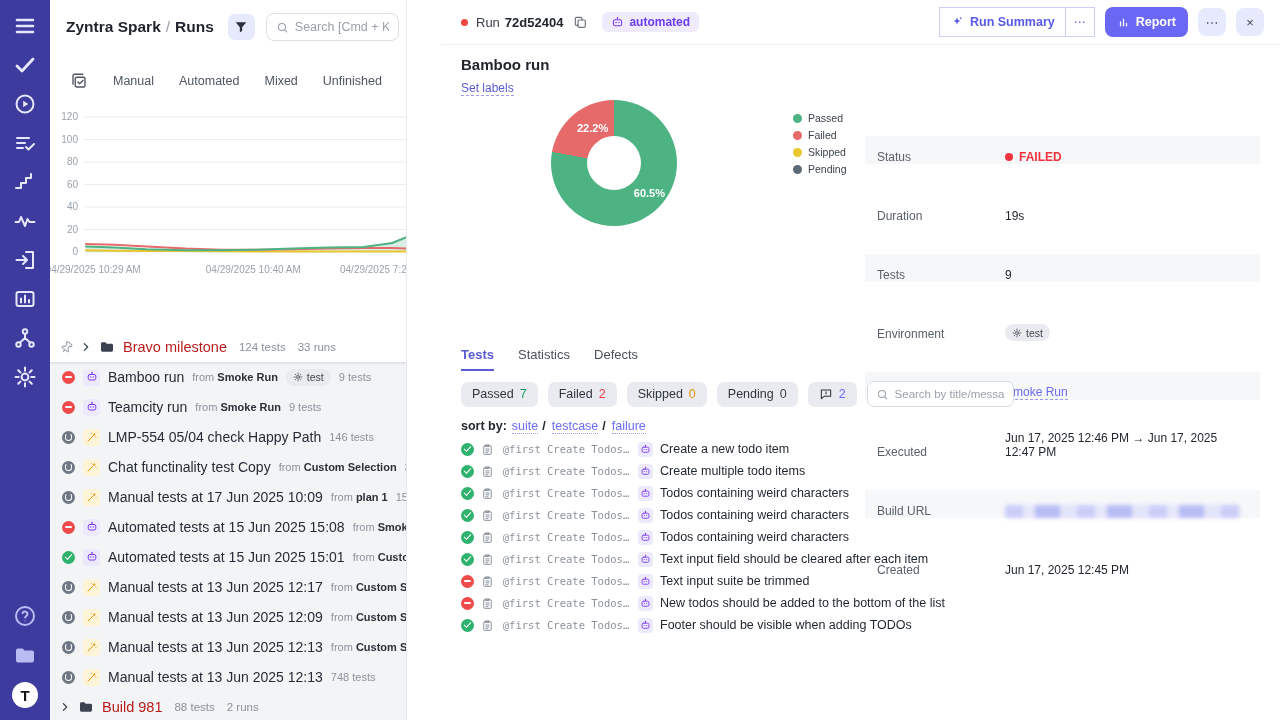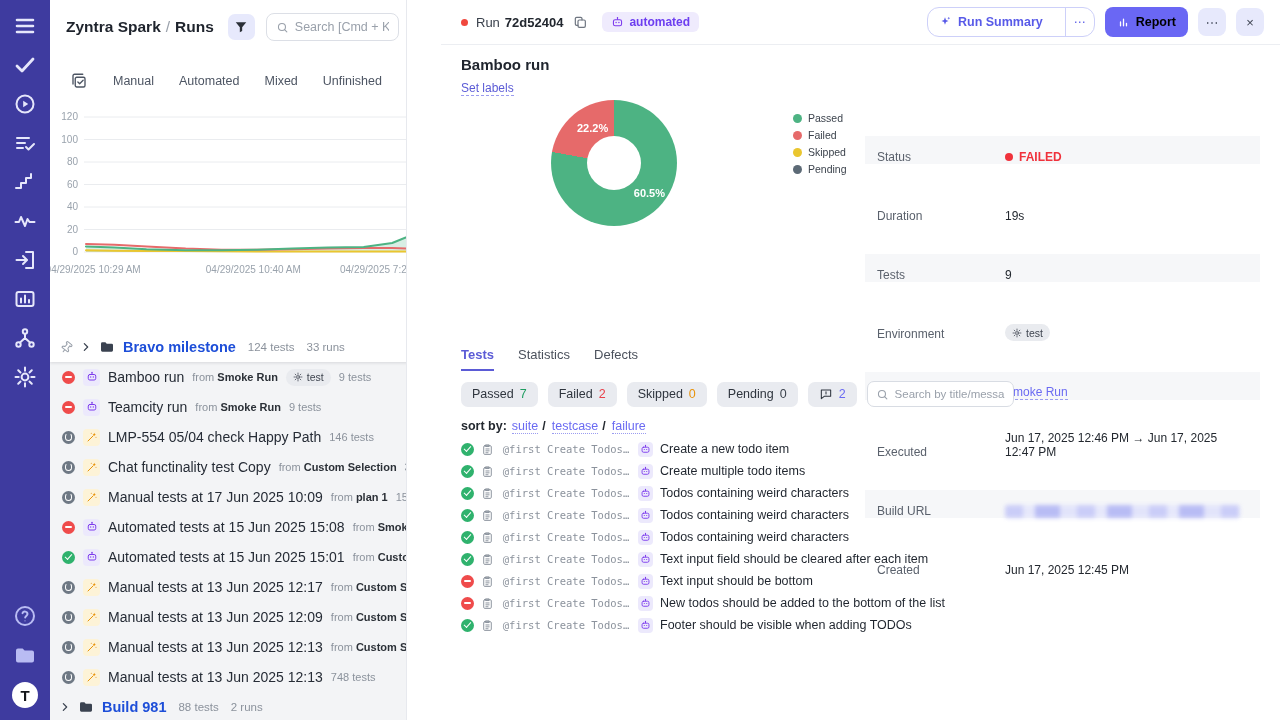--- a/index.html
+++ b/index.html
@@ -46,21 +46,21 @@
 
   .runs-list { position:absolute; top:332px; left:0; width:390px; bottom:0; background:#f3f4f6; overflow:hidden; }
   .lrow { height:30px; display:flex; align-items:center; white-space:nowrap; overflow:hidden; cursor:pointer; }
   .lrow.selected { background:#fff; box-shadow:0 1px 3px rgba(40,45,60,.14); }
   .g, .r { display:flex; align-items:center; width:100%; }
   .g { padding-left:10px; gap:8px; }
   .pin { width:13px; height:13px; color:#9aa1ab; transform:rotate(38deg); flex:none; }
   .pin svg, .chev svg { width:100%; height:100%; stroke:currentColor; fill:none; stroke-width:2; stroke-linecap:round; stroke-linejoin:round; }
   .chev { width:10px; height:10px; color:#3a4250; flex:none; }
   .gfolder { width:16px; height:16px; flex:none; }
-  .gname { font-size:14.5px; font-weight:700; color:#1d4ed8; }
+  .gname { font-size:14.5px; font-weight:400; color:#b91c1c; }
   .gmeta { font-size:11.5px; color:#8b929c; margin-left:4px; }
   .r { padding-left:12px; gap:8px; }
   .sdot { width:13px; height:13px; border-radius:50%; position:relative; flex:none; }
   .sdot.failed { background:#ef4b4b; }
   .sdot.failed::after { content:""; position:absolute; left:3px; right:3px; top:5.5px; height:2px; background:#fff; border-radius:1px; }
   .sdot.passed { background:#2fb26d; }
   .sdot.passed::after { content:""; position:absolute; left:3.2px; top:3.4px; width:6px; height:3.2px;
                         border-left:1.8px solid #fff; border-bottom:1.8px solid #fff; transform:rotate(-48deg); }
   .sdot.other { background:#6e7884; }
   .sdot.other::after { content:""; position:absolute; left:2.8px; top:2.8px; width:5.5px; height:5.5px;
@@ -84,26 +84,26 @@
   .run-dot { width:7px; height:7px; border-radius:50%; background:#f0483e; margin-right:8px; flex:none; }
   .run-lbl { font-size:13px; color:#3a414c; margin-right:5px; }
   .run-id { font-size:13px; font-weight:700; color:#22272f; }
   .copy-btn { width:16px; height:16px; margin-left:9px; color:#6f7681; cursor:pointer; }
   .copy-btn svg { width:100%; height:100%; stroke:currentColor; fill:none; stroke-width:1.8; stroke-linecap:round; stroke-linejoin:round; }
   .auto-badge { margin-left:14px; background:#efebfd; border-radius:6px; padding:3px 9px; display:flex;
                 align-items:center; gap:5px; cursor:pointer; }
   .auto-badge svg { width:13px; height:13px; stroke:#7c3aed; fill:none; stroke-width:2; stroke-linecap:round; stroke-linejoin:round; }
   .auto-badge span { font-size:12px; font-weight:600; color:#6d3ef0; }
   .hspacer { flex:1; }
-  .btn-summary { display:flex; align-items:center; height:30px; border:1px solid #cdd0f9; border-radius:12px;
-                 background:#fff; color:#585ae8; cursor:pointer; overflow:hidden;gap:12px; }
+  .btn-summary { display:flex; align-items:center; height:30px; border:1px solid #cdd0f9; border-radius:0;
+                 background:#fff; color:#585ae8; cursor:pointer; overflow:hidden; }
   .btn-summary .main { display:flex; align-items:center; gap:6px; padding:0 10px; font-size:12.5px; font-weight:600; }
   .btn-summary .main svg { width:14px; height:14px; fill:currentColor; stroke:none; }
   .btn-summary .split { border-left:1px solid #cdd0f9; padding:0 8px; font-size:12px; align-self:stretch; display:grid; place-items:center; }
-  .btn-report { height:30px; background:#6a67f4; border:none; border-radius:8px; color:#000000; display:flex;
+  .btn-report { height:30px; background:#6a67f4; border:none; border-radius:8px; color:#ffffff; display:flex;
                 align-items:center; gap:6px; padding:0 12px; font-size:12.5px; font-weight:600; margin-left:10px; cursor:pointer;
                 font-family:"Liberation Sans",sans-serif; }
   .btn-report svg { width:13px; height:13px; stroke:#fff; fill:none; stroke-width:2.4; stroke-linecap:round; }
   .sq-btn { width:28px; height:28px; background:#e7e9fc; border:none; border-radius:8px; display:grid; place-items:center;
             color:#3f4553; margin-left:10px; font-size:13px; cursor:pointer; font-family:"Liberation Sans",sans-serif; }
 
   .run-title { position:absolute; top:56px; left:20px; font-size:15px; font-weight:700; color:#20252e; }
   .set-labels { position:absolute; top:81px; left:20px; font-size:12px; color:#5b5bd6;
                 border-bottom:1px dashed #9b9cf0; cursor:pointer; }
 
@@ -922,21 +922,21 @@
           <span class="suite">@first Create Todos…</span>
           <span class="ticon automated sm">
             <svg viewBox="0 0 24 24">
               <path d="M12 3.2v2.8"></path>
               <circle cx="12" cy="3" r="1.3" fill="currentColor" stroke="none"></circle>
               <rect x="4.5" y="7" width="15" height="11" rx="3.2"></rect>
               <circle cx="9.4" cy="12" r="1.3" fill="currentColor" stroke="none"></circle>
               <circle cx="14.6" cy="12" r="1.3" fill="currentColor" stroke="none"></circle>
             </svg>
           </span>
-          <span class="ttitle">Text input should be bottom</span>
+          <span class="ttitle">Text input suite be trimmed</span>
         </div>
 
         <div class="trow">
           <span class="sdot failed"></span>
           <span class="clip-icon">
             <svg viewBox="0 0 24 24">
               <rect x="5" y="5" width="14" height="16" rx="2"></rect>
               <path d="M9 3.5h6v3H9z"></path>
               <path d="M9 11h6M9 14.5h6M9 18h4"></path>
             </svg>

